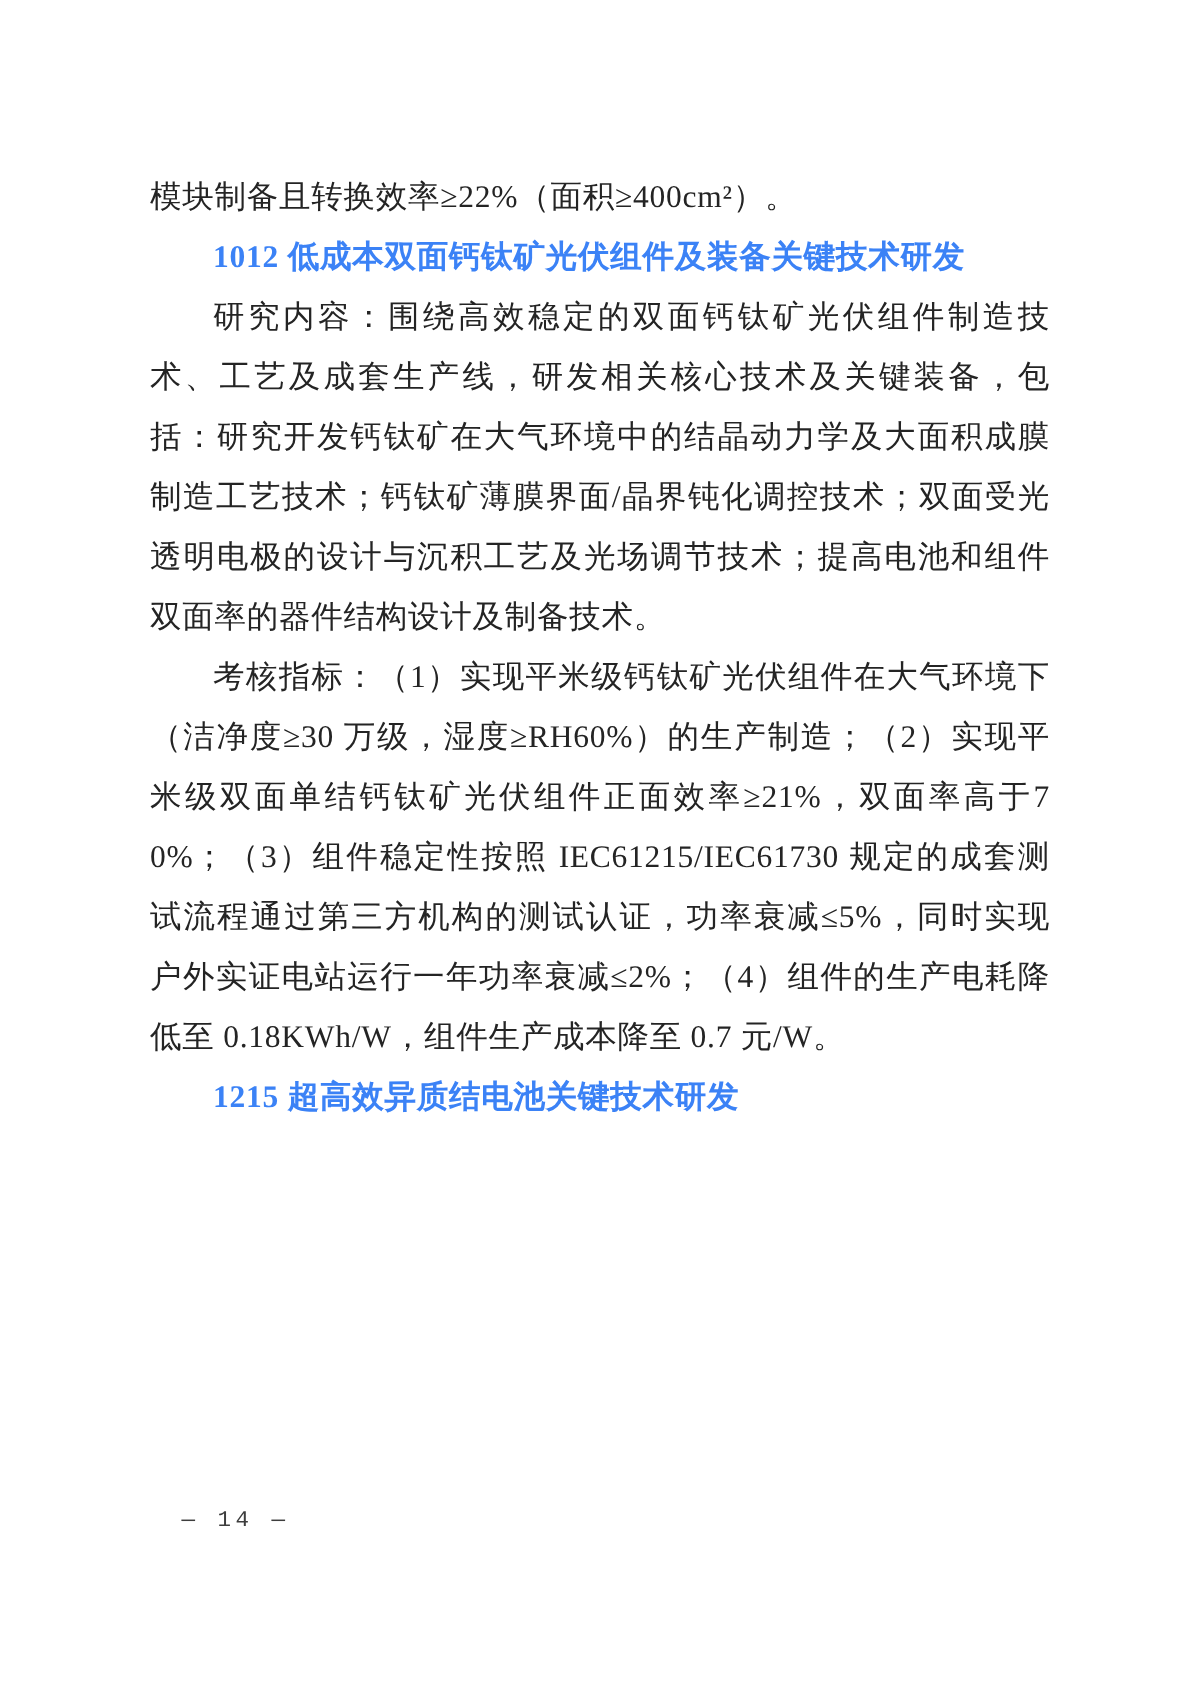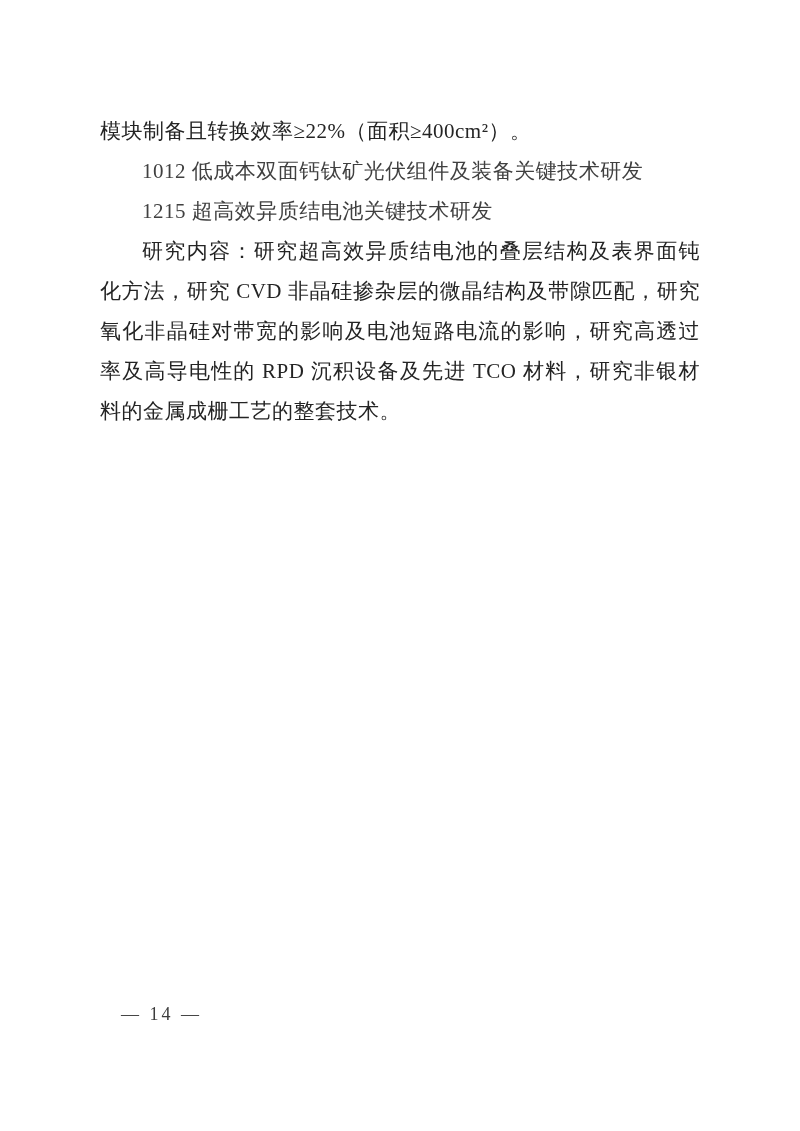--- a/index.html
+++ b/index.html
@@ -31,49 +31,50 @@
     text-align: justify;
     text-justify: inter-ideograph;
     word-break: break-all;
     color: #242424;
   }
   .text-block p.indent {
     text-indent: 2em;
   }
   .text-block p.heading {
     text-indent: 2em;
-    font-weight: normal;
-    color: #404040;
+    font-weight: bold;
+    color: #3b82f6;
   }
   .footer {
     position: absolute;
     left: 121px;
     top: 1000px;
-    font-size: 18px;
+    font-size: 15px;
     line-height: 28px;
     letter-spacing: 3px;
     color: #3d3d3d;
-    font-family: Liberation Serif, serif;
+    font-family: Liberation Mono, monospace;
   }
 </style>
 </head>
 <body>
 
 <div class="page">
 
   <div class="text-block">
 
     <p>模块制备且转换效率≥22%（面积≥400cm²）。</p>
 
     <p class="heading">1012 低成本双面钙钛矿光伏组件及装备关键技术研发</p>
 
+    <p class="indent">研究内容：围绕高效稳定的双面钙钛矿光伏组件制造技术、工艺及成套生产线，研发相关核心技术及关键装备，包括：研究开发钙钛矿在大气环境中的结晶动力学及大面积成膜制造工艺技术；钙钛矿薄膜界面/晶界钝化调控技术；双面受光透明电极的设计与沉积工艺及光场调节技术；提高电池和组件双面率的器件结构设计及制备技术。</p>
 
+    <p class="indent">考核指标：（1）实现平米级钙钛矿光伏组件在大气环境下（洁净度≥30 万级，湿度≥RH60%）的生产制造；（2）实现平米级双面单结钙钛矿光伏组件正面效率≥21%，双面率高于70%；（3）组件稳定性按照 IEC61215/IEC61730 规定的成套测试流程通过第三方机构的测试认证，功率衰减≤5%，同时实现户外实证电站运行一年功率衰减≤2%；（4）组件的生产电耗降低至 0.18KWh/W，组件生产成本降至 0.7 元/W。</p>
 
     <p class="heading">1215 超高效异质结电池关键技术研发</p>
 
-    <p class="indent">研究内容：研究超高效异质结电池的叠层结构及表界面钝化方法，研究 CVD 非晶硅掺杂层的微晶结构及带隙匹配，研究氧化非晶硅对带宽的影响及电池短路电流的影响，研究高透过率及高导电性的 RPD 沉积设备及先进 TCO 材料，研究非银材料的金属成栅工艺的整套技术。</p>
 
 
   </div>
 
   <div class="footer">— 14 —</div>
 
 </div>
 
 </body></html>

